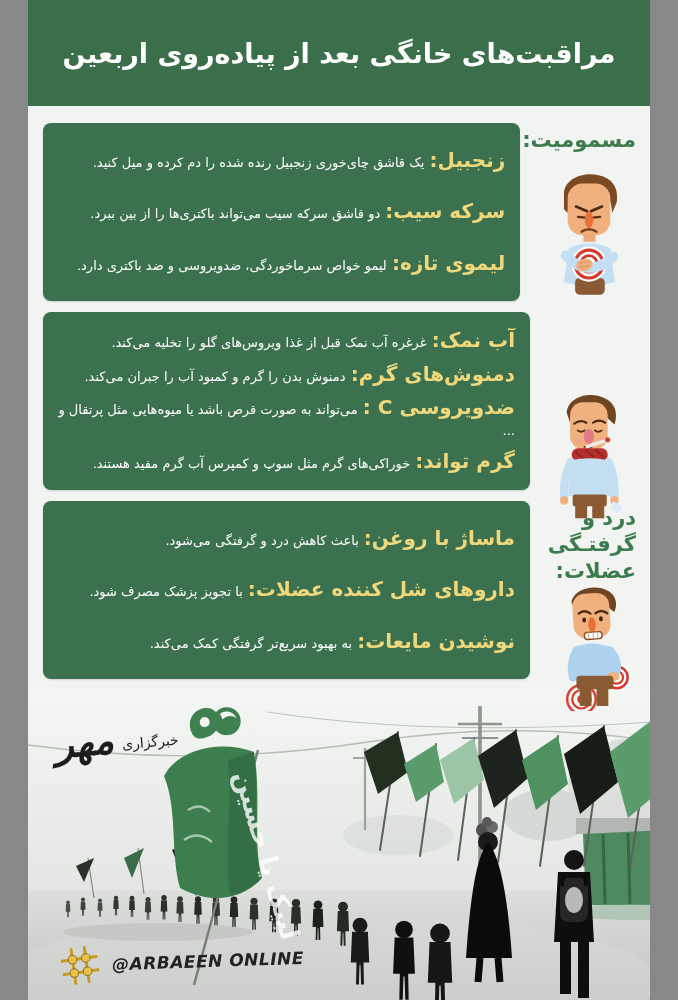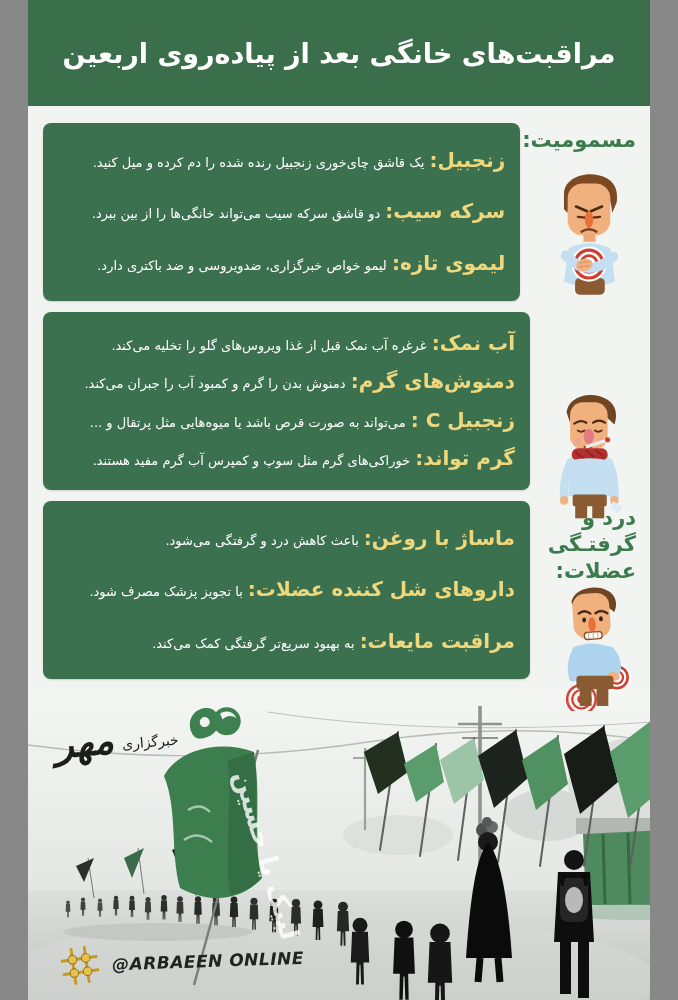--- a/index.html
+++ b/index.html
@@ -54,22 +54,22 @@
 
   <header class="hdr">
     <h1>مراقبت‌های خانگی بعد از پیاده‌روی اربعین</h1>
   </header>
 
   <main class="main">
 
     <section class="row">
       <div class="tips-box">
         <div class="tip"><span class="lbl">زنجبیل:</span> <span class="txt">یک قاشق چای‌خوری زنجبیل رنده شده را دم کرده و میل کنید.</span></div>
-        <div class="tip"><span class="lbl">سرکه سیب:</span> <span class="txt">دو قاشق سرکه سیب می‌تواند خانگی‌ها را از بین ببرد.</span></div>
-        <div class="tip"><span class="lbl">لیموی تازه:</span> <span class="txt">لیمو خواص خبرگزاری، ضدویروسی و ضد باکتری دارد.</span></div>
+        <div class="tip"><span class="lbl">سرکه سیب:</span> <span class="txt">دو قاشق سرکه سیب می‌تواند باکتری‌ها را از بین ببرد.</span></div>
+        <div class="tip"><span class="lbl">لیموی تازه:</span> <span class="txt">لیمو خواص سرماخوردگی، ضدویروسی و ضد باکتری دارد.</span></div>
       </div>
       <aside class="side">
         <h2 class="sec-title">مسمومیت:</h2>
 
         <svg class="char char1" width="102" height="132" viewBox="0 0 110 135">
           <path d="M28,26 C28,8 50,2 64,5 C80,8 87,18 85,34 L80,46 C79,25 70,17 56,17 C42,17 34,25 32,46 L28,42 Z" fill="#7b4a22"></path>
           <rect x="32" y="14" width="46" height="56" rx="16" fill="#f1b17f"></rect>
           <path d="M41,39 L53,44 M69,39 L57,44" stroke="#4a2a10" stroke-width="3" stroke-linecap="round"></path>
           <path d="M43,50 L51,51 M67,50 L59,51" stroke="#5a3014" stroke-width="2.4" stroke-linecap="round"></path>
           <ellipse cx="55" cy="53" rx="4.5" ry="9" fill="#e8713a"></ellipse>
@@ -85,21 +85,21 @@
           <ellipse cx="50" cy="102" rx="9" ry="6.5" fill="#f1b17f" transform="rotate(-12 50 102)"></ellipse>
           <path d="M44,100 L56,98 M44,104 L56,103" stroke="#d9945f" stroke-width="1.2"></path>
         </svg>
       </aside>
     </section>
 
     <section class="row">
       <div class="tips-box">
         <div class="tip"><span class="lbl">آب نمک:</span> <span class="txt">غرغره آب نمک قبل از غذا ویروس‌های گلو را تخلیه می‌کند.</span></div>
         <div class="tip"><span class="lbl">دمنوش‌های گرم:</span> <span class="txt">دمنوش بدن را گرم و کمبود آب را جبران می‌کند.</span></div>
-        <div class="tip"><span class="lbl">زنجبیل C :</span> <span class="txt">می‌تواند به صورت قرص باشد یا میوه‌هایی مثل پرتقال و ...</span></div>
+        <div class="tip"><span class="lbl">ضدویروسی C :</span> <span class="txt">می‌تواند به صورت قرص باشد یا میوه‌هایی مثل پرتقال و ...</span></div>
         <div class="tip"><span class="lbl">گرم تواند:</span> <span class="txt">خوراکی‌های گرم مثل سوپ و کمپرس آب گرم مفید هستند.</span></div>
       </div>
       <aside class="side">
 
         <svg class="char char2" width="100" height="128" viewBox="0 0 110 150">
           <path d="M30,24 C32,5 58,-1 74,7 C88,13 90,26 86,38 L62,16 C48,12 36,19 34,36 Z" fill="#6f4522"></path>
           <rect x="34" y="12" width="44" height="55" rx="15" fill="#f1b17f"></rect>
           <path d="M39,37 Q46,32 53,36 M61,36 Q68,31 75,36" stroke="#4a2a10" stroke-width="2.6" fill="none" stroke-linecap="round"></path>
           <path d="M43,45 Q47,48 51,45 M63,45 Q67,48 71,45" stroke="#5a3014" stroke-width="2.2" fill="none" stroke-linecap="round"></path>
           <ellipse cx="56" cy="52" rx="6" ry="9" fill="#e37a86"></ellipse>
@@ -122,21 +122,21 @@
           <rect x="40" y="132" width="14" height="16" fill="#8a5a33"></rect>
           <rect x="60" y="132" width="14" height="16" fill="#8a5a33"></rect>
         </svg>
       </aside>
     </section>
 
     <section class="row">
       <div class="tips-box">
         <div class="tip"><span class="lbl">ماساژ با روغن:</span> <span class="txt">باعث کاهش درد و گرفتگی می‌شود.</span></div>
         <div class="tip"><span class="lbl">داروهای شل کننده عضلات:</span> <span class="txt">با تجویز پزشک مصرف شود.</span></div>
-        <div class="tip"><span class="lbl">مراقبت مایعات:</span> <span class="txt">به بهبود سریع‌تر گرفتگی کمک می‌کند.</span></div>
+        <div class="tip"><span class="lbl">نوشیدن مایعات:</span> <span class="txt">به بهبود سریع‌تر گرفتگی کمک می‌کند.</span></div>
       </div>
       <aside class="side">
         <h2 class="sec-title">درد و گرفتـگی عضلات:</h2>
 
         <svg class="char char3" width="102" height="126" viewBox="0 0 110 150">
           <path d="M34,20 C38,3 64,-1 78,7 C88,13 89,24 85,32 L60,13 C48,10 40,17 38,30 Z" fill="#6f4522"></path>
           <g transform="rotate(-4 58 38)">
             <rect x="36" y="10" width="44" height="53" rx="15" fill="#f1b17f"></rect>
             <path d="M43,33 Q50,28 57,34 M63,34 Q70,29 77,35" stroke="#4a2a10" stroke-width="2.8" fill="none" stroke-linecap="round"></path>
             <ellipse cx="49" cy="41" rx="2.3" ry="3" fill="#3c2410"></ellipse>

